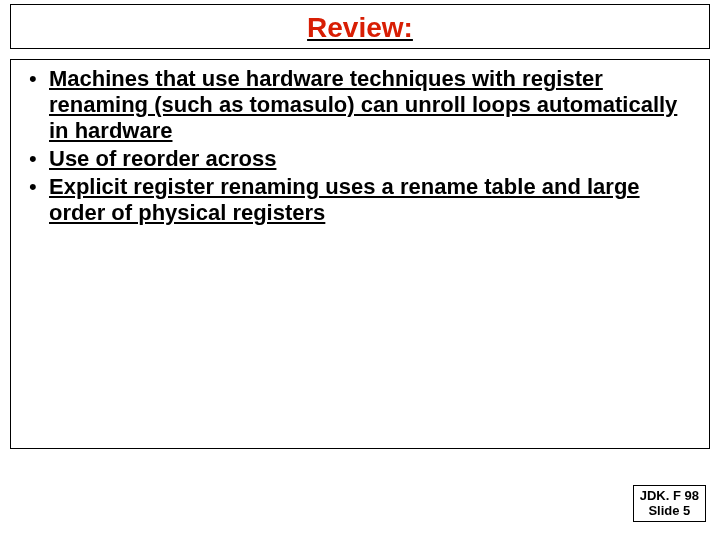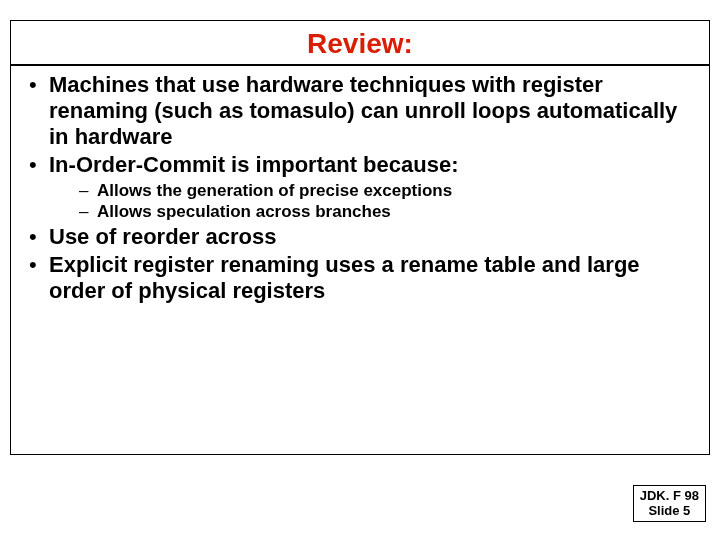--- a/index.html
+++ b/index.html
@@ -13,33 +13,35 @@
   body {
     font-family: "Comic Sans MS", "Comic Sans", cursive, sans-serif;
     color: #000;
     position: relative;
   }
   .slide {
     width: 720px;
     height: 536px;
     position: relative;
     box-sizing: border-box;
-    padding: 20px 10px 10px 10px;
+    padding: 4px 10px 10px 10px;
+    text-decoration: underline;
   }
   .title-box {
     border: 1.5px solid #000;
     padding: 6px 10px 4px 10px;
     text-align: center;
     font-weight: bold;
     color: #d81e04;
     font-size: 28px;
     line-height: 1.18;
   }
   .body-box {
     border: 1.5px solid #000;
+    margin-top: 10px;
     padding: 4px 10px 8px 10px;
     height: 390px;
     box-sizing: border-box;
   }
   ul.main {
     list-style: none;
     margin: 0;
     padding: 0;
   }
   ul.main > li {
@@ -104,31 +106,20 @@
     <div>Review:</div>
   </div>
 
   <div class="body-box">
     <ul class="main">
 
       <li>
         <span>Machines that use hardware techniques with register renaming (such as tomasulo) can unroll loops automatically in hardware</span>
       </li>
 
-      <li>
-        <span>In-Order-Commit is important because:</span>
-        <ul class="sub">
-          <li>
-            <span>Allows the generation of precise exceptions</span>
-          </li>
-          <li>
-            <span>Allows speculation across branches</span>
-          </li>
-        </ul>
-      </li>
 
       <li>
         <span>Use of reorder across</span>
       </li>
 
       <li>
         <span>Explicit register renaming uses a rename table and large order of physical registers</span>
       </li>
 
     </ul>

